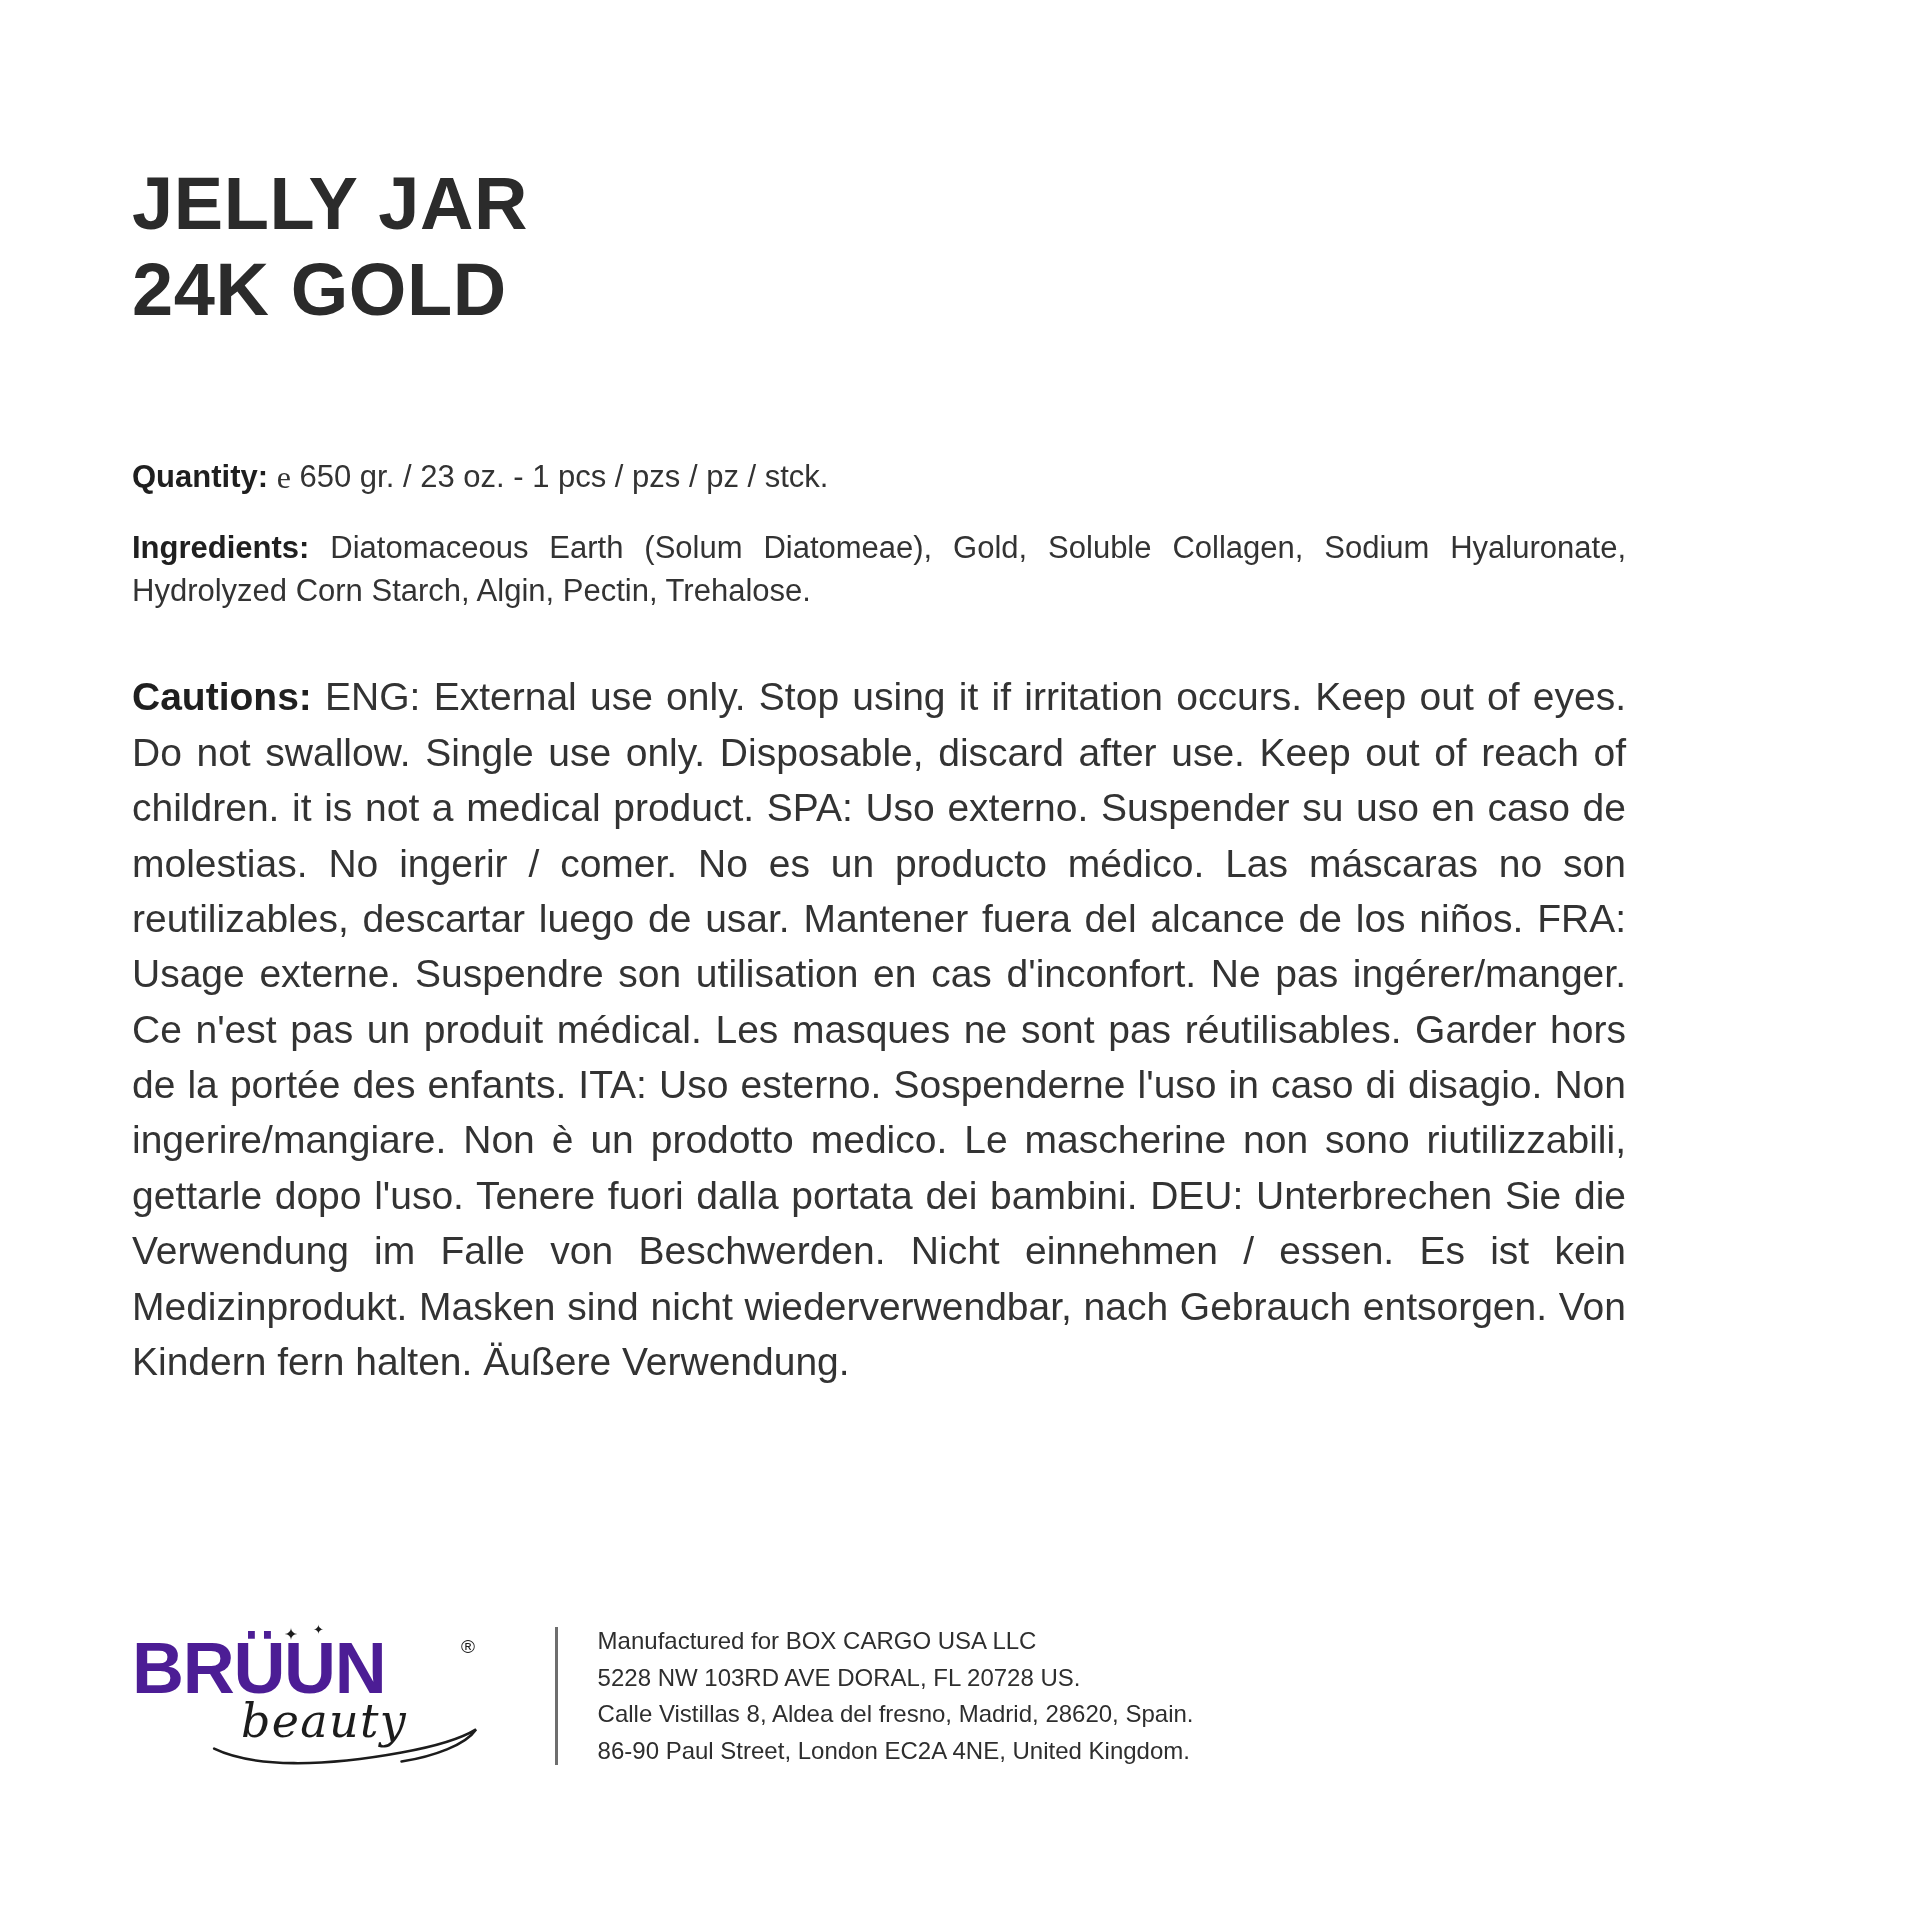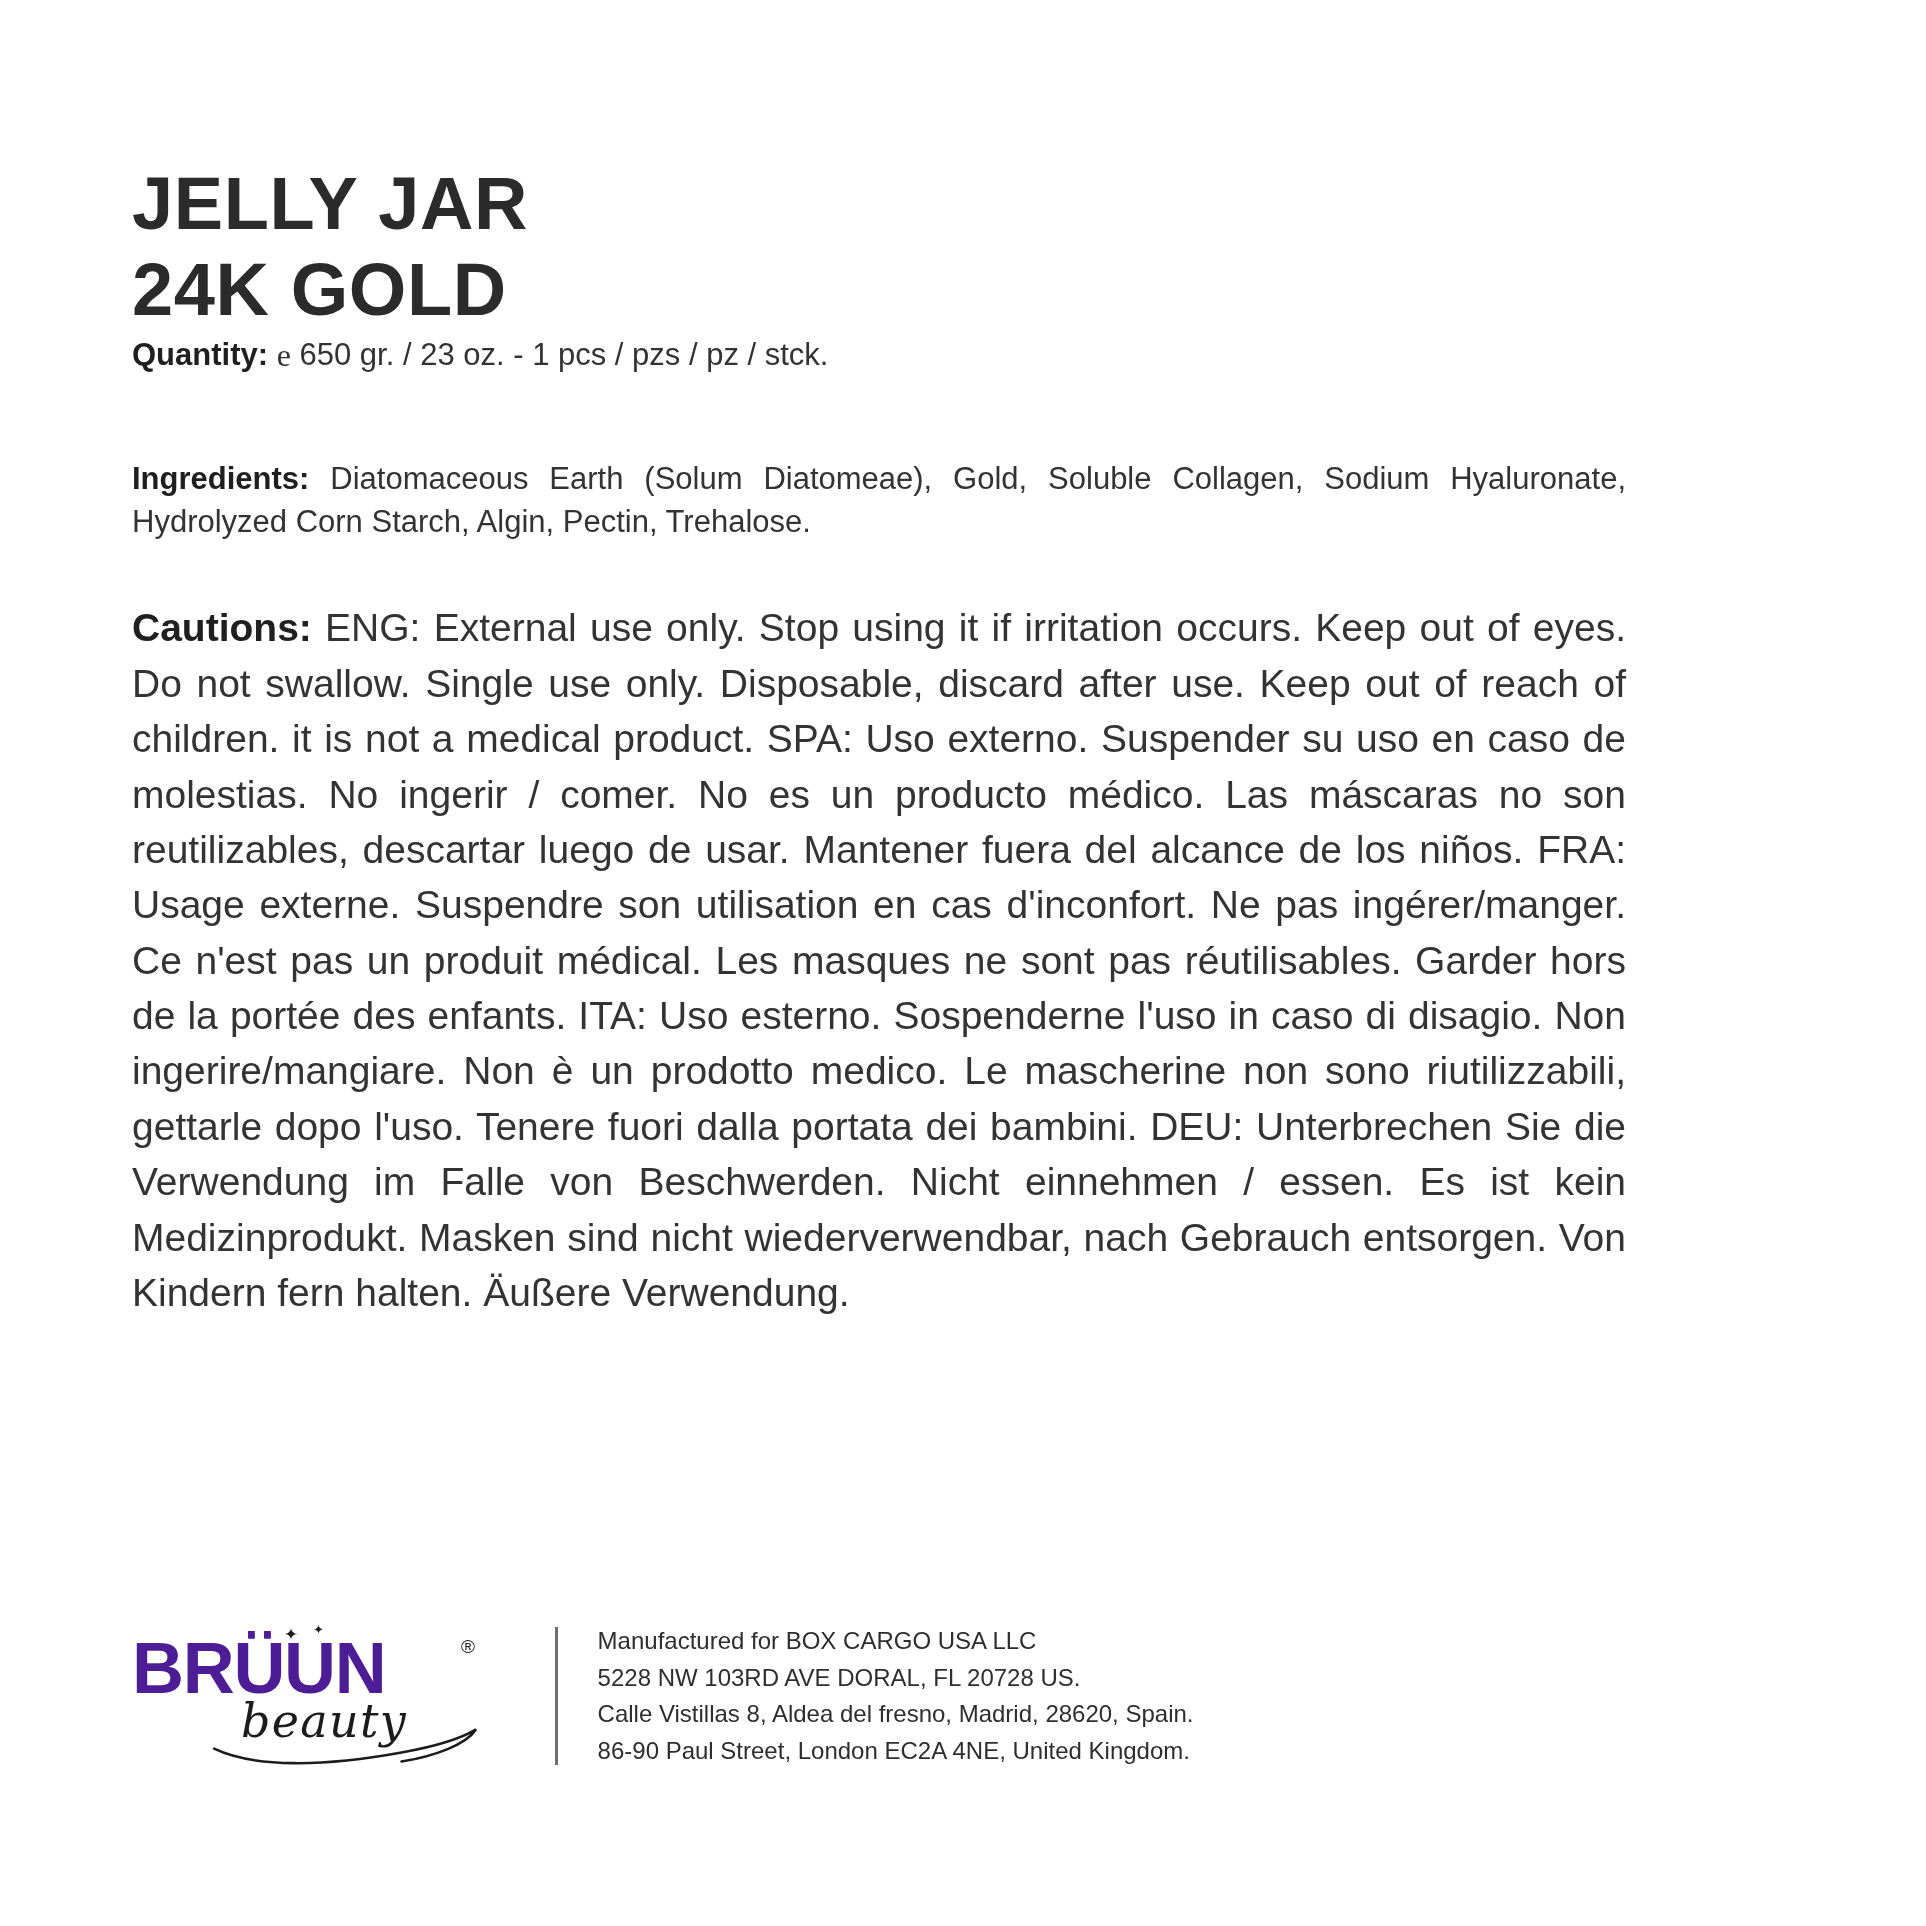--- a/index.html
+++ b/index.html
@@ -31,26 +31,27 @@
     text-transform: uppercase;
   }
   .product-title .line2 {
     display: block;
   }
   .block {
     margin-top: 0;
     color: #3a3a3a;
   }
   .quantity-block {
+    margin-top: 122px;
     font-size: 31px;
     line-height: 1.35;
     color: #333333;
   }
   .ingredients-block {
-    margin-top: 82px;
+    margin-top: 29px;
     font-size: 31px;
     line-height: 1.38;
     color: #333333;
     text-align: justify;
     max-width: 1669px;
   }
   .cautions-block {
     margin-top: 57px;
     font-size: 39px;
     line-height: 1.42;

